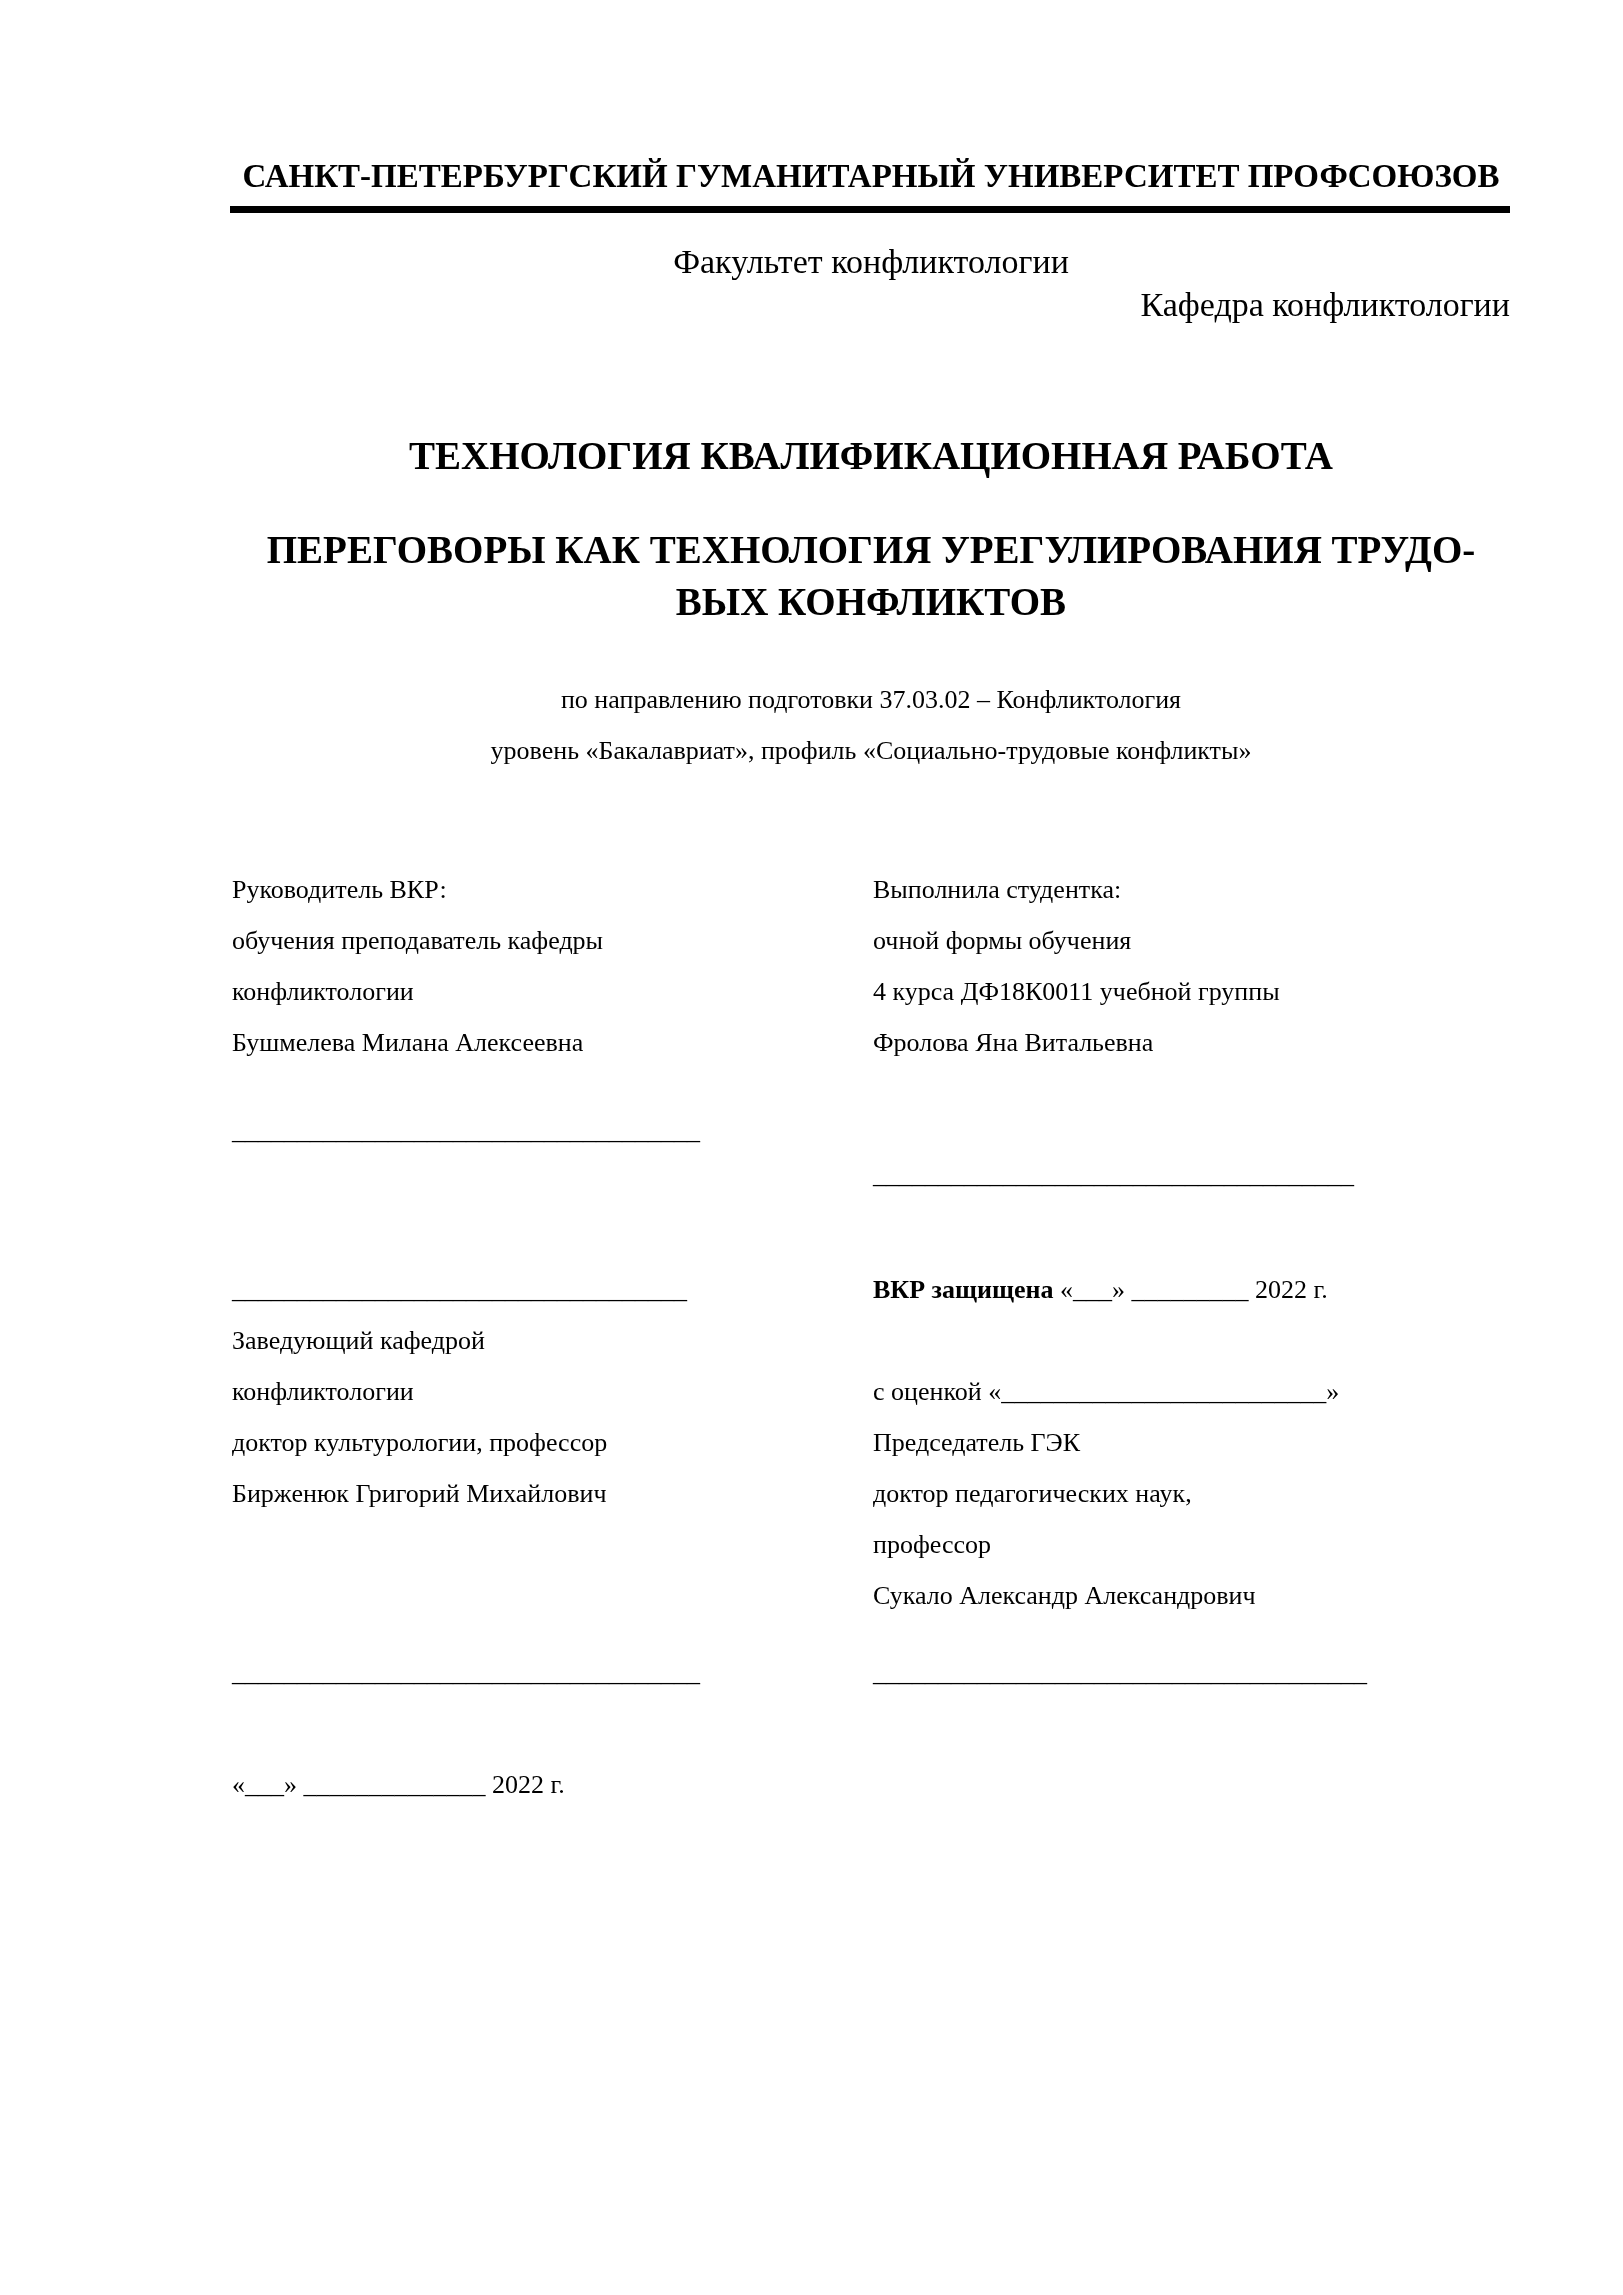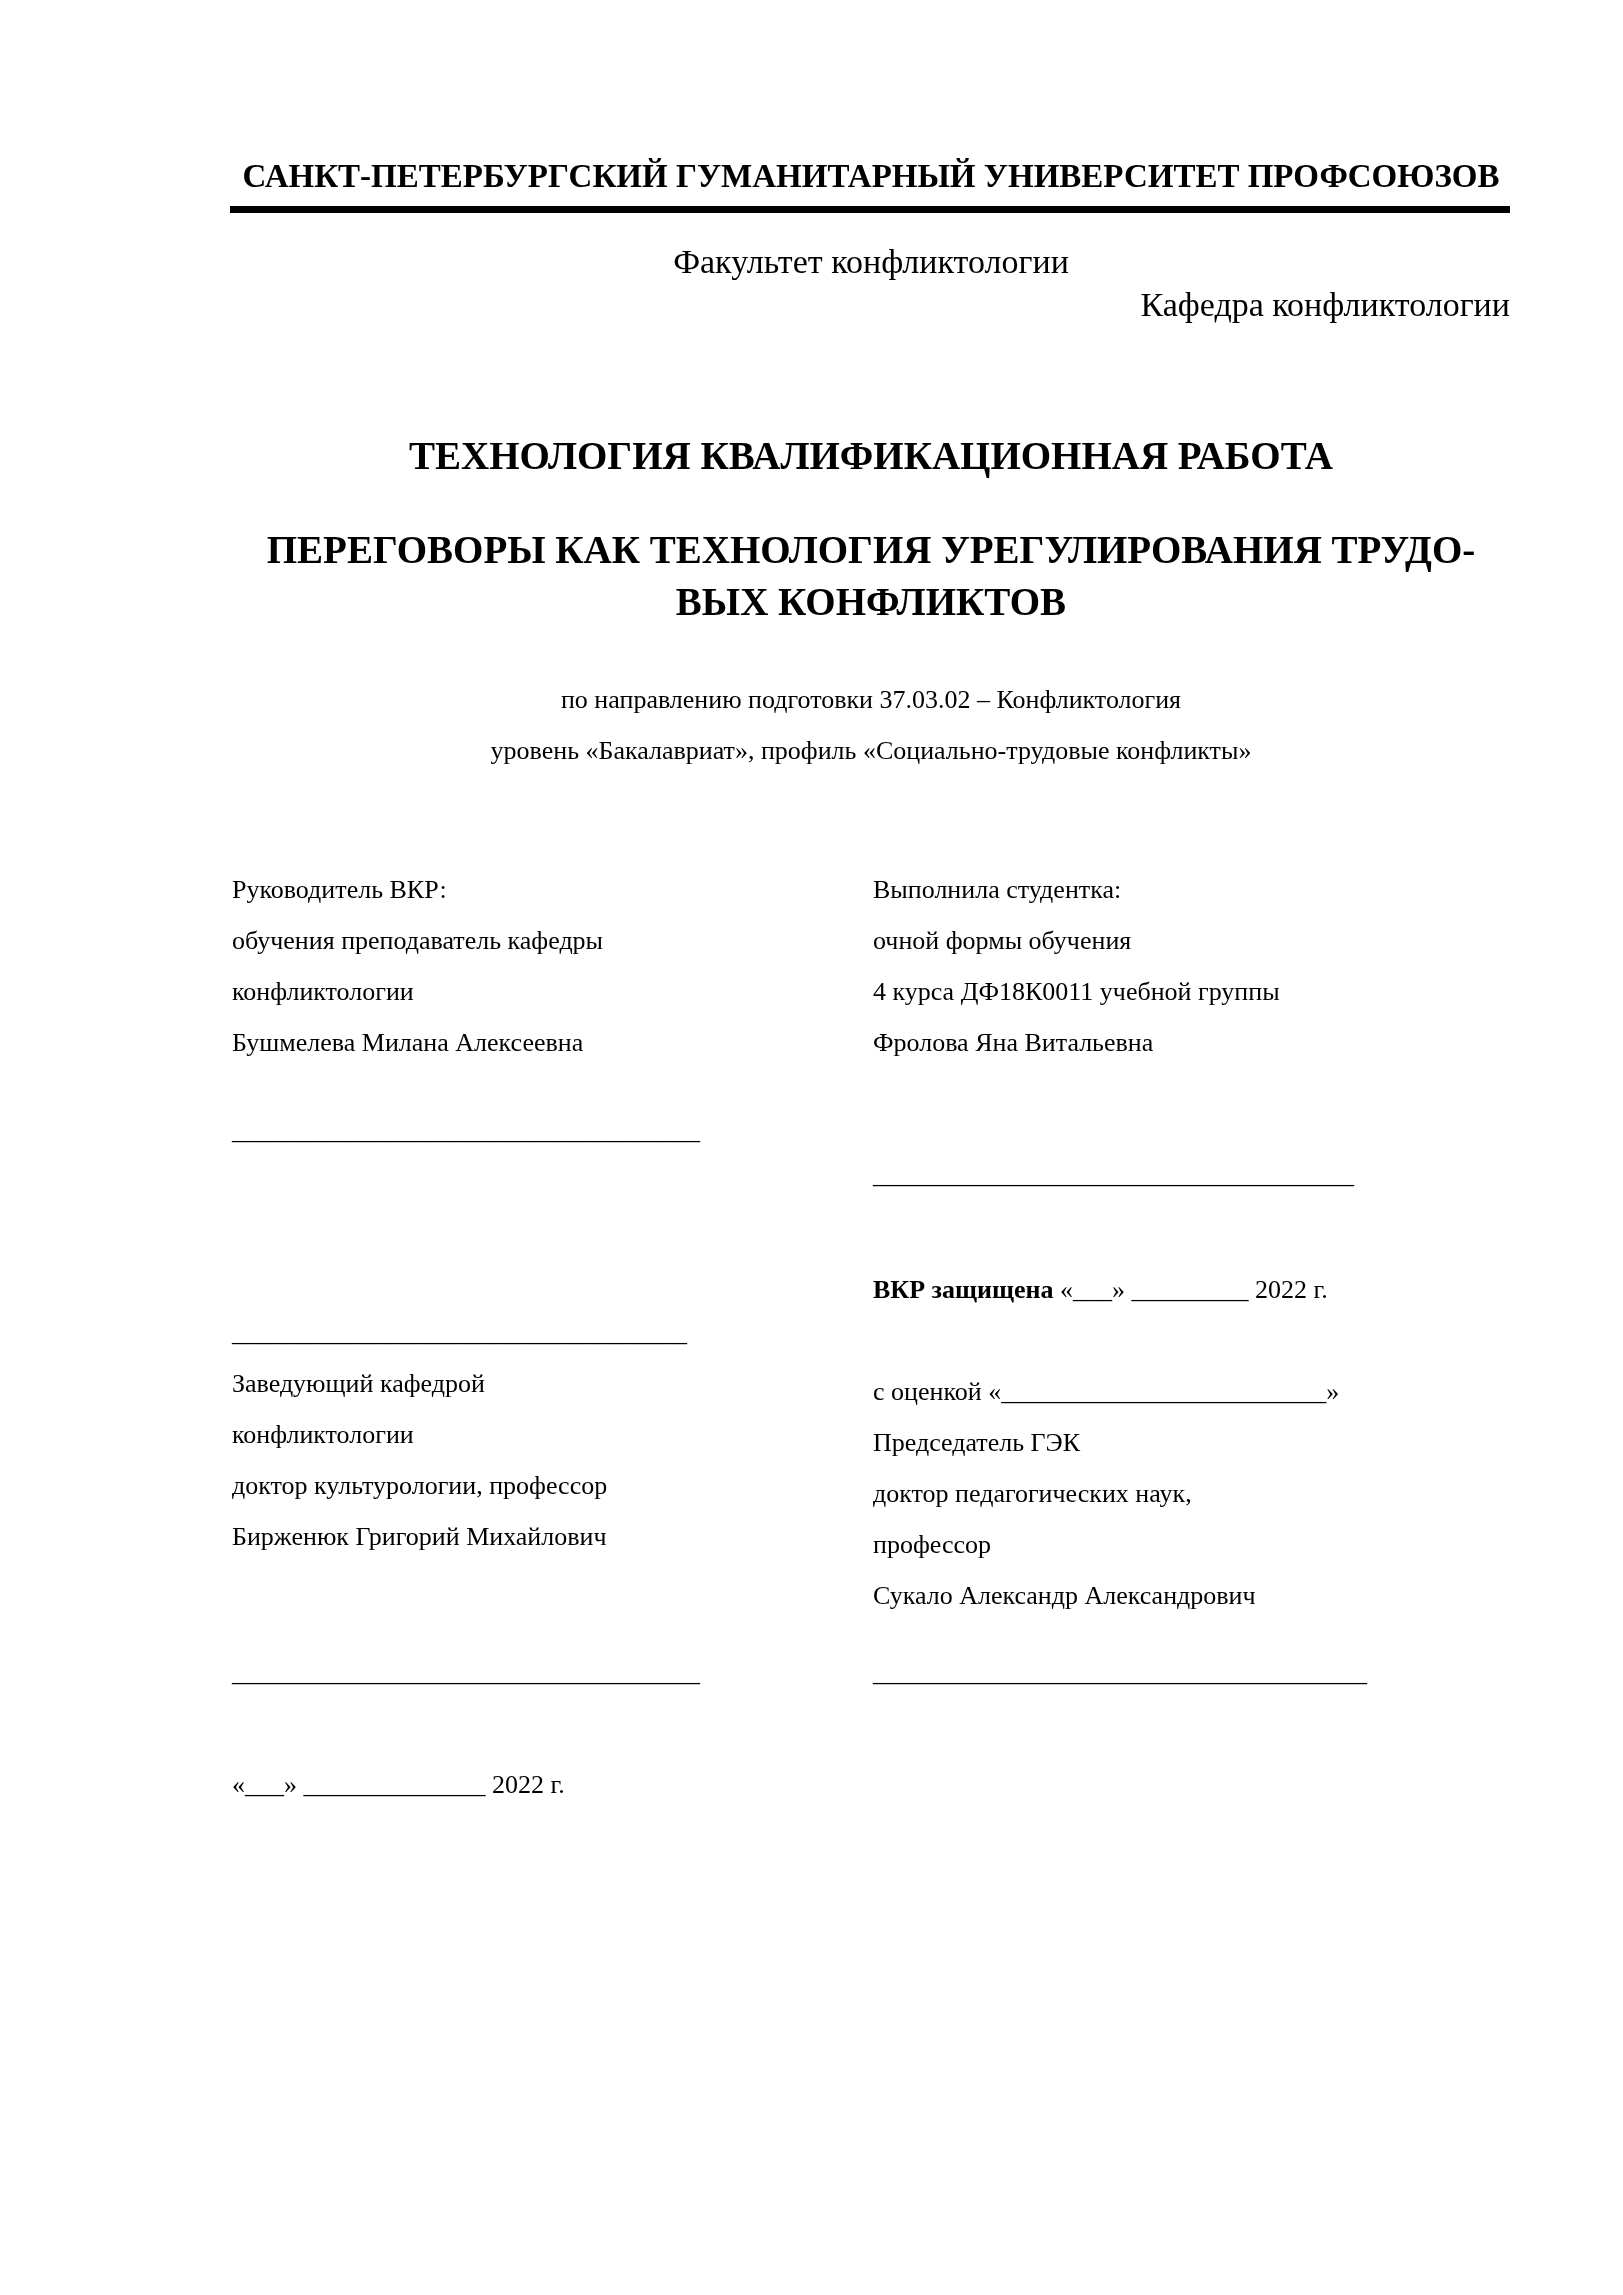--- a/index.html
+++ b/index.html
@@ -58,21 +58,21 @@
   <div class="colR" style="top:864px">
     <div class="ln">Выполнила студентка:</div>
     <div class="ln">очной формы обучения</div>
     <div class="ln">4 курса ДФ18К0011 учебной группы</div>
     <div class="ln">Фролова Яна Витальевна</div>
   </div>
 
   <div class="colL ln" style="top:1105px">____________________________________</div>
   <div class="colR ln" style="top:1149px">_____________________________________</div>
 
-  <div class="colL" style="top:1307px">
+  <div class="colL" style="top:1264px">
     <div class="ln">___________________________________</div>
     <div class="ln">Заведующий кафедрой</div>
     <div class="ln">конфликтологии</div>
     <div class="ln">доктор культурологии, профессор</div>
     <div class="ln">Бирженюк Григорий Михайлович</div>
   </div>
 
   <div class="colR" style="top:1264px">
     <div class="ln">
       <span class="bold">ВКР защищена</span><span> «___» _________ 2022 г.</span>

